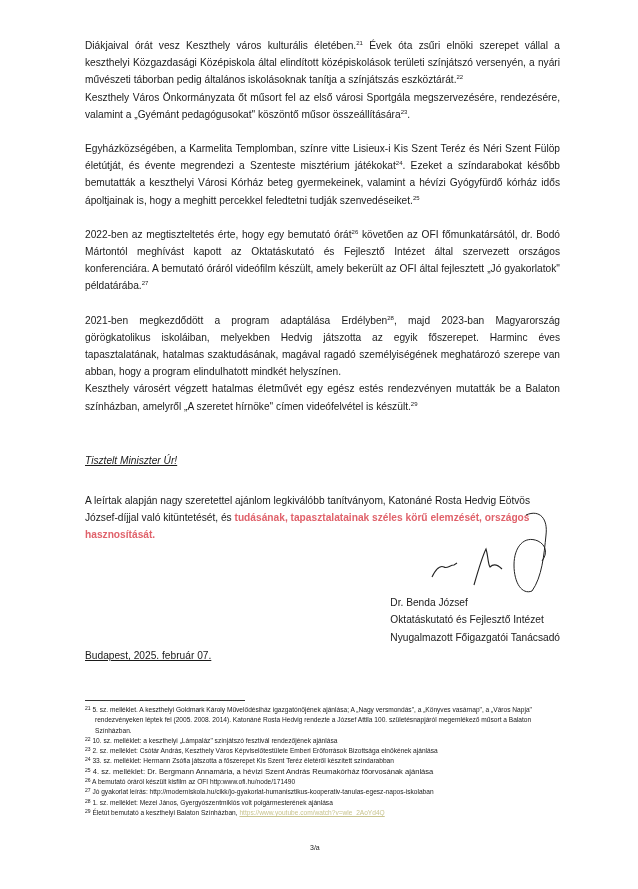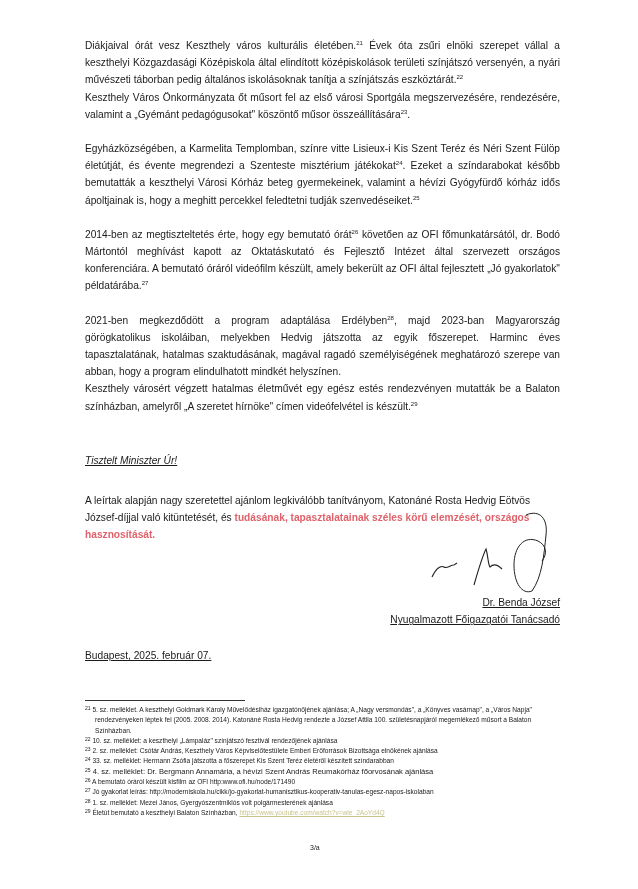--- a/index.html
+++ b/index.html
@@ -7,59 +7,60 @@
          font-family: "Liberation Sans", sans-serif; color: #1a1a1a; }
   .page { position: absolute; left: 0; top: 0; width: 638px; height: 889px; background: #fff; }
   .body-text { position: absolute; left: 85px; width: 475px; font-size: 10.2px; line-height: 17.2px; text-align: justify; }
   .body-text p { margin: 0; }
   .gap { height: 17px; }
   sup { font-size: 6px; line-height: 0; vertical-align: 4px; }
   .salutation { position: absolute; left: 85px; top: 455px; font-size: 10.2px; font-style: italic; text-decoration: underline; }
   .closing { position: absolute; left: 85px; top: 492px; width: 475px; font-size: 10.2px; line-height: 17.2px; }
   .highlight { color: #e0626b; font-weight: bold; }
   .signature { position: absolute; left: 430px; top: 505px; width: 130px; height: 90px; }
-  .signer { position: absolute; right: 78px; top: 594px; text-align: right; font-size: 10.2px; line-height: 17.4px; text-decoration: underline; }
+  .signer { position: absolute; right: 78px; top: 594px; text-align: left; font-size: 10.2px; line-height: 17.4px; }
   .place-date { position: absolute; left: 85px; top: 650px; font-size: 10.2px; text-decoration: underline; }
   .fn-rule { position: absolute; left: 85px; top: 700px; width: 160px; border-top: 1px solid #333; }
   .footnotes { position: absolute; left: 85px; top: 705px; width: 480px; font-size: 6.6px; line-height: 10.3px; }
   .fn { margin: 0; padding-left: 10px; text-indent: -10px; }
   .fn sup { font-size: 5px; vertical-align: 2px; }
   .fn.large { font-size: 7.6px; }
   .fn-link { color: #c9c48f; text-decoration: underline; }
   .page-number { position: absolute; left: 310px; top: 844px; font-size: 7px; }
 </style>
 </head>
 <body>
 
 <div class="page">
 
   <div class="body-text" style="top:37px;">
     <p><span>Diákjaival órát vesz Keszthely város kulturális életében.</span><sup>21</sup><span> Évek óta zsűri elnöki szerepet vállal a keszthelyi Közgazdasági Középiskola által elindított középiskolások területi színjátszó versenyén, a nyári művészeti táborban pedig általános iskolásoknak tanítja a színjátszás eszköztárát.</span><sup>22</sup></p>
     <p><span>Keszthely Város Önkormányzata őt műsort fel az első városi Sportgála megszervezésére, rendezésére, valamint a „Gyémánt pedagógusokat" köszöntő műsor összeállítására</span><sup>23</sup><span>.</span></p>
     <div class="gap"></div>
     <p><span>Egyházközségében, a Karmelita Templomban, színre vitte Lisieux-i Kis Szent Teréz és Néri Szent Fülöp életútját, és évente megrendezi a Szenteste misztérium játékokat</span><sup>24</sup><span>. Ezeket a színdarabokat később bemutatták a keszthelyi Városi Kórház beteg gyermekeinek, valamint a hévízi Gyógyfürdő kórház idős ápoltjainak is, hogy a meghitt percekkel feledtetni tudják szenvedéseiket.</span><sup>25</sup></p>
     <div class="gap"></div>
-    <p><span>2014-ben az megtiszteltetés érte, hogy egy bemutató órát</span><sup>26</sup><span> követően az OFI főmunkatársától, dr. Bodó Mártontól meghívást kapott az Oktatáskutató és Fejlesztő Intézet által szervezett országos konferenciára. A bemutató óráról videófilm készült, amely bekerült az OFI által fejlesztett „Jó gyakorlatok" példatárába.</span><sup>27</sup></p>
+    <p><span>2022-ben az megtiszteltetés érte, hogy egy bemutató órát</span><sup>26</sup><span> követően az OFI főmunkatársától, dr. Bodó Mártontól meghívást kapott az Oktatáskutató és Fejlesztő Intézet által szervezett országos konferenciára. A bemutató óráról videófilm készült, amely bekerült az OFI által fejlesztett „Jó gyakorlatok" példatárába.</span><sup>27</sup></p>
     <div class="gap"></div>
     <p><span>2021-ben megkezdődött a program adaptálása Erdélyben</span><sup>28</sup><span>, majd 2023-ban Magyarország görögkatolikus iskoláiban, melyekben Hedvig játszotta az egyik főszerepet. Harminc éves tapasztalatának, hatalmas szaktudásának, magával ragadó személyiségének meghatározó szerepe van abban, hogy a program elindulhatott mindkét helyszínen.</span></p>
     <p><span>Keszthely városért végzett hatalmas életművét egy egész estés rendezvényen mutatták be a Balaton színházban, amelyről „A szeretet hírnöke" címen videófelvétel is készült.</span><sup>29</sup></p>
   </div>
 
   <div class="salutation">Tisztelt Miniszter Úr!</div>
 
   <div class="closing"><span>A leírtak alapján nagy szeretettel ajánlom legkiválóbb tanítványom, Katonáné Rosta Hedvig Eötvös József-díjjal való kitüntetését, és </span><span class="highlight">tudásának, tapasztalatainak széles körű elemzését, országos hasznosítását.</span></div>
 
   <svg class="signature" viewBox="0 0 130 90">
     <path d="M2 72 C6 64, 10 60, 14 62 C17 64, 20 60, 24 60 L27 58" fill="none" stroke="#222" stroke-width="1.1"></path>
     <path d="M44 80 C48 66, 52 52, 56 44 C58 50, 58 60, 60 62 C64 58, 68 60, 72 64" fill="none" stroke="#222" stroke-width="1.1"></path>
     <path d="M96 10 C110 4, 118 14, 116 30 C114 50, 112 72, 102 86 C92 90, 84 78, 84 60 C84 42, 94 30, 108 36 C116 40, 118 48, 112 56" fill="none" stroke="#222" stroke-width="1"></path>
   </svg>
 
   <div class="signer">
     <div>Dr. Benda József</div>
+    <div>Oktatáskutató és Fejlesztő Intézet</div>
     <div>Nyugalmazott Főigazgatói Tanácsadó</div>
   </div>
 
   <div class="place-date">Budapest, 2025. február 07.</div>
 
   <div class="fn-rule"></div>
 
   <div class="footnotes">
     <p class="fn"><sup>21</sup> <span>5. sz. melléklet. A keszthelyi Goldmark Károly Művelődésiház igazgatónőjének ajánlása; A „Nagy versmondás", a „Könyves vasárnap", a „Város Napja" rendezvényeken léptek fel (2005. 2008. 2014). Katonáné Rosta Hedvig rendezte a József Attila 100. születésnapjáról megemlékező műsort a Balaton Színházban.</span></p>
     <p class="fn"><sup>22</sup> <span>10. sz. melléklet: a keszthelyi „Lámpaláz" színjátszó fesztivál rendezőjének ajánlása</span></p>

